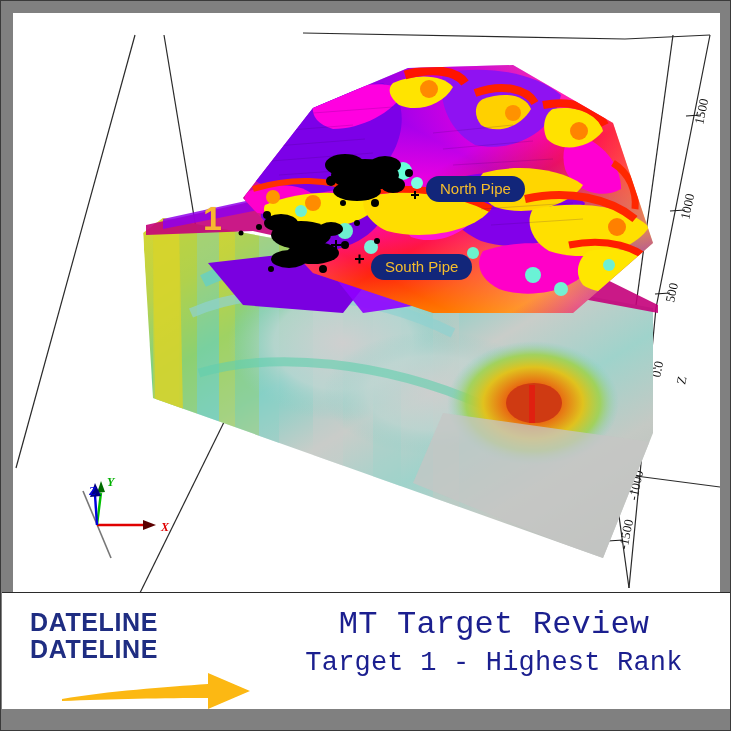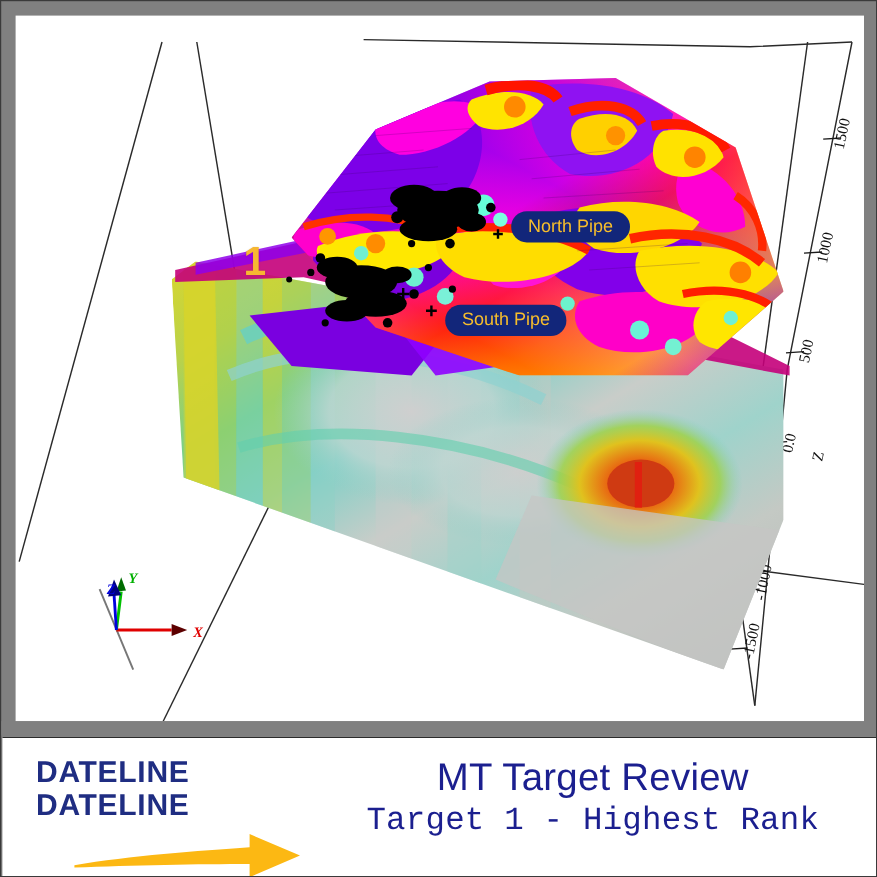--- a/index.html
+++ b/index.html
@@ -18,37 +18,37 @@
   }
   #viewport svg{position:absolute;left:0;top:0;}
 
   
   #gray-band{
     position:absolute;left:0;top:600px;width:731px;height:12px;background:#808080;
   }
 
   
   #footer{
-    position:absolute;left:1px;top:613px;width:729px;height:117px;
+    position:absolute;left:1px;top:591px;width:729px;height:117px;
     background:#ffffff;border-top:1px solid #2b2b2b;box-sizing:border-box;
   }
   #logo{
     position:absolute;left:28px;top:16px;width:230px;height:86px;
   }
   .logo-line{
     color:#1f2d82;font-weight:bold;font-size:25px;letter-spacing:.6px;
     line-height:27px;font-family:"Liberation Sans",sans-serif;
   }
   #logo-arrow{position:absolute;left:28px;top:56px;width:200px;height:44px;}
 
   #title-block{
     position:absolute;left:268px;top:12px;width:448px;text-align:center;
     color:#1b1f8f;font-family:"Liberation Sans",sans-serif;
   }
-  #title-main{font-size:32px;line-height:40px;letter-spacing:.2px;}
+  #title-main{font-size:32px;line-height:40px;letter-spacing:.2px;font-family:Liberation Mono, monospace;}
   #title-sub{font-size:27px;line-height:36px;letter-spacing:.2px;font-family:Liberation Mono, monospace;}
 
   
   .pill{
     position:absolute;background:#12267a;color:#f6bd2c;border-radius:16px;
     font-size:15px;line-height:26px;padding:0 14px;height:26px;white-space:nowrap;
     font-family:"Liberation Sans",sans-serif;
   }
   #pill-north{left:413px;top:163px;}
   #pill-south{left:358px;top:228px;margin-top:13px;}

